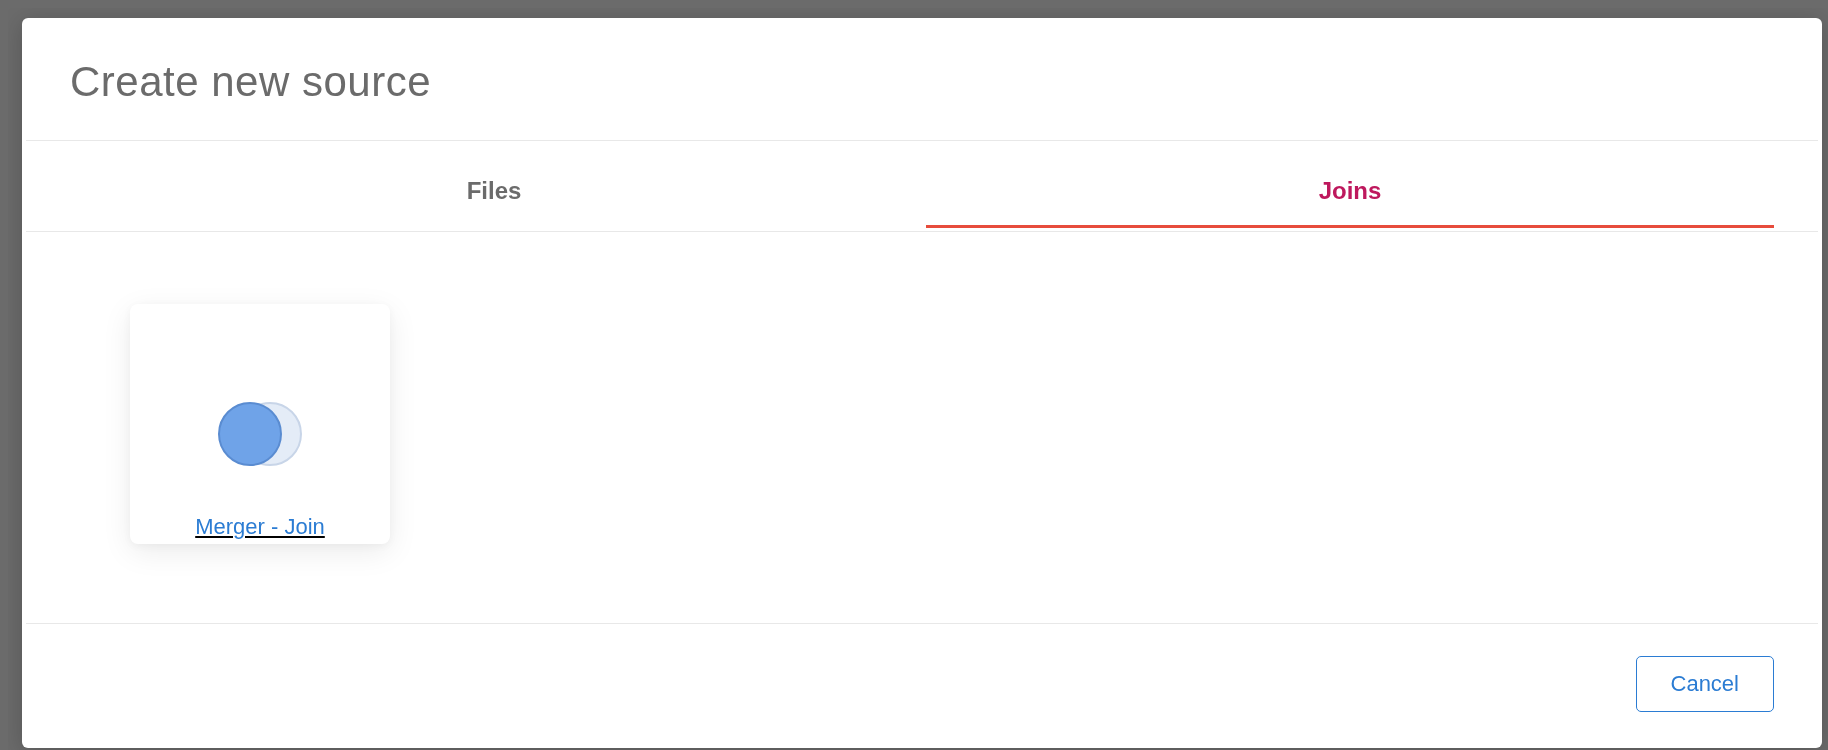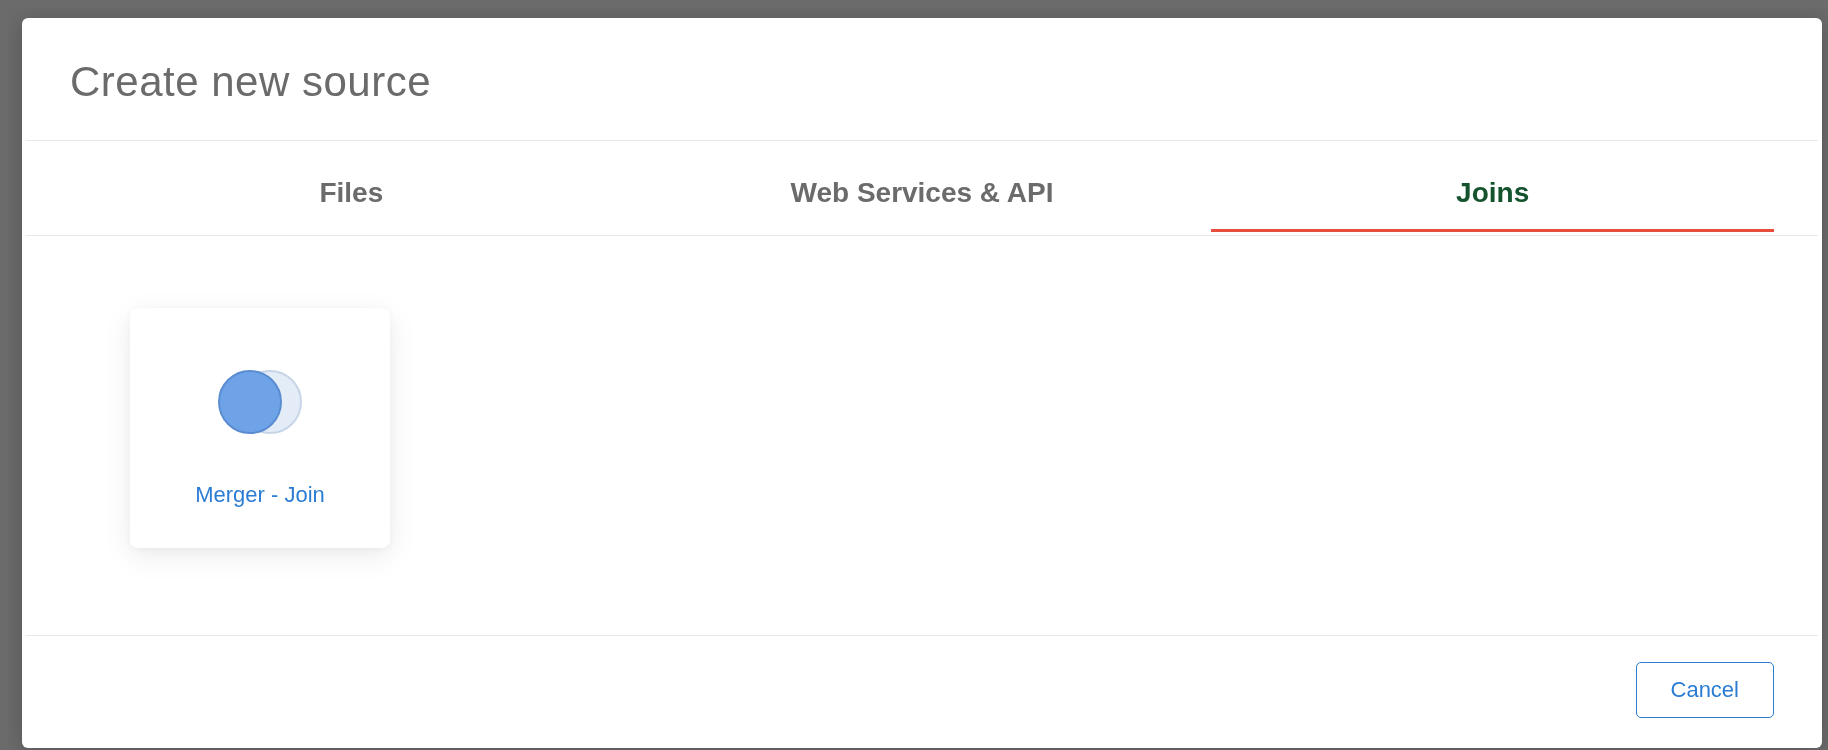--- a/index.html
+++ b/index.html
@@ -39,28 +39,28 @@
     }
     .tab-bar {
       display: flex;
       border-bottom: 1px solid #e8e8e8;
       padding: 0 40px;
     }
     .tab {
       flex: 1;
       text-align: center;
       padding: 24px 0 22px 0;
-      font-size: 28px;
+      font-size: 24px;
       font-weight: 600;
       color: #6b6b6b;
       cursor: pointer;
       position: relative;
     }
     .tab.active {
-      color: #14532d;
+      color: #be185d;
     }
     .tab.active::after {
       content: "";
       position: absolute;
       left: 0;
       right: 0;
       bottom: -1px;
       height: 3px;
       background: #e74c3c;
     }
@@ -72,39 +72,40 @@
     }
     .source-card {
       width: 260px;
       height: 240px;
       background: #ffffff;
       border-radius: 8px;
       box-shadow: 0 8px 30px rgba(0,0,0,0.08), 0 2px 8px rgba(0,0,0,0.04);
       display: flex;
       flex-direction: column;
       align-items: center;
-      justify-content: center;
+      justify-content: flex-end;
       cursor: pointer;
+      text-decoration: underline;
     }
     .source-icon {
       width: 100px;
       height: 100px;
       display: flex;
       align-items: center;
       justify-content: center;
       margin-bottom: 30px;
     }
     .source-label {
       font-size: 22px;
       font-weight: 400;
       color: #2b7cd3;
     }
     .modal-footer {
       border-top: 1px solid #e8e8e8;
-      padding: 22px 40px;
+      padding: 28px 40px;
       display: flex;
       justify-content: flex-end;
     }
     .btn-cancel {
       background: #ffffff;
       border: 1.5px solid #2b7cd3;
       color: #2b7cd3;
       font-size: 22px;
       font-weight: 400;
       padding: 14px 34px;
@@ -153,23 +154,20 @@
 
 <div class="modal">
   <div class="modal-header">
     <h1 class="modal-title">Create new source</h1>
   </div>
 
   <div class="tab-bar">
     <div class="tab">
       <span>Files</span>
     </div>
-    <div class="tab">
-      <span>Web Services &amp; API</span>
-    </div>
     <div class="tab active">
       <span>Joins</span>
     </div>
   </div>
 
   <div class="modal-body">
     <div class="source-card">
       <div class="source-icon">
         <div class="venn">
           <div class="venn-right"></div>

